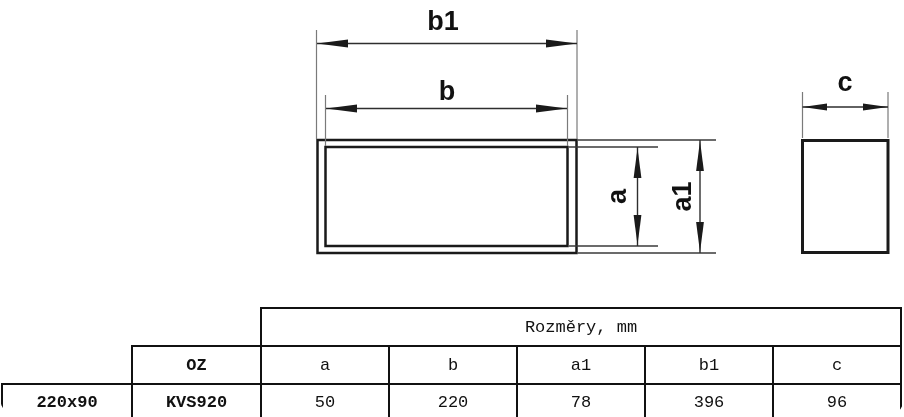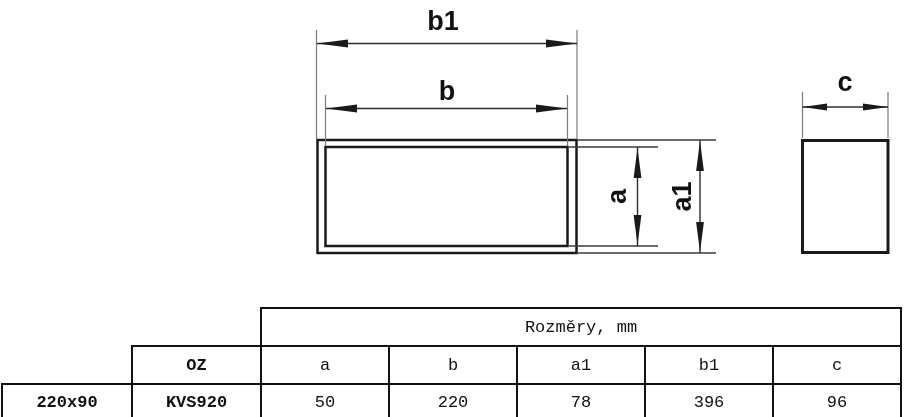--- a/index.html
+++ b/index.html
@@ -12,20 +12,21 @@
   }
   * { margin: 0; padding: 0; box-sizing: border-box; }
   html, body { background: var(--background); }
   .screen {
     position: relative;
     width: 904px;
     height: 417px;
     background: var(--background);
     font-family: "Liberation Sans", sans-serif;
     overflow: hidden;
+    border-radius: 19px;
   }
   .drawing {
     position: absolute;
     left: 0; top: 0;
     width: 904px; height: 417px;
   }
   .drawing .thick   { fill: none; stroke: var(--line); stroke-width: 2.5px; }
   .drawing .thick2  { fill: none; stroke: var(--line); stroke-width: 3px; }
   .drawing .dim     { stroke: var(--dimension); stroke-width: 1.4px; }
   .drawing .ext     { stroke: var(--extension); stroke-width: 1.2px; }

